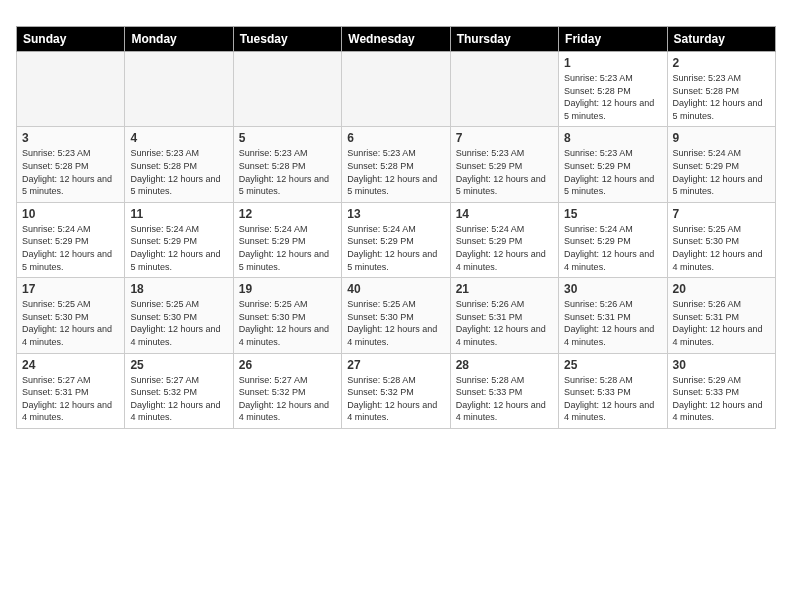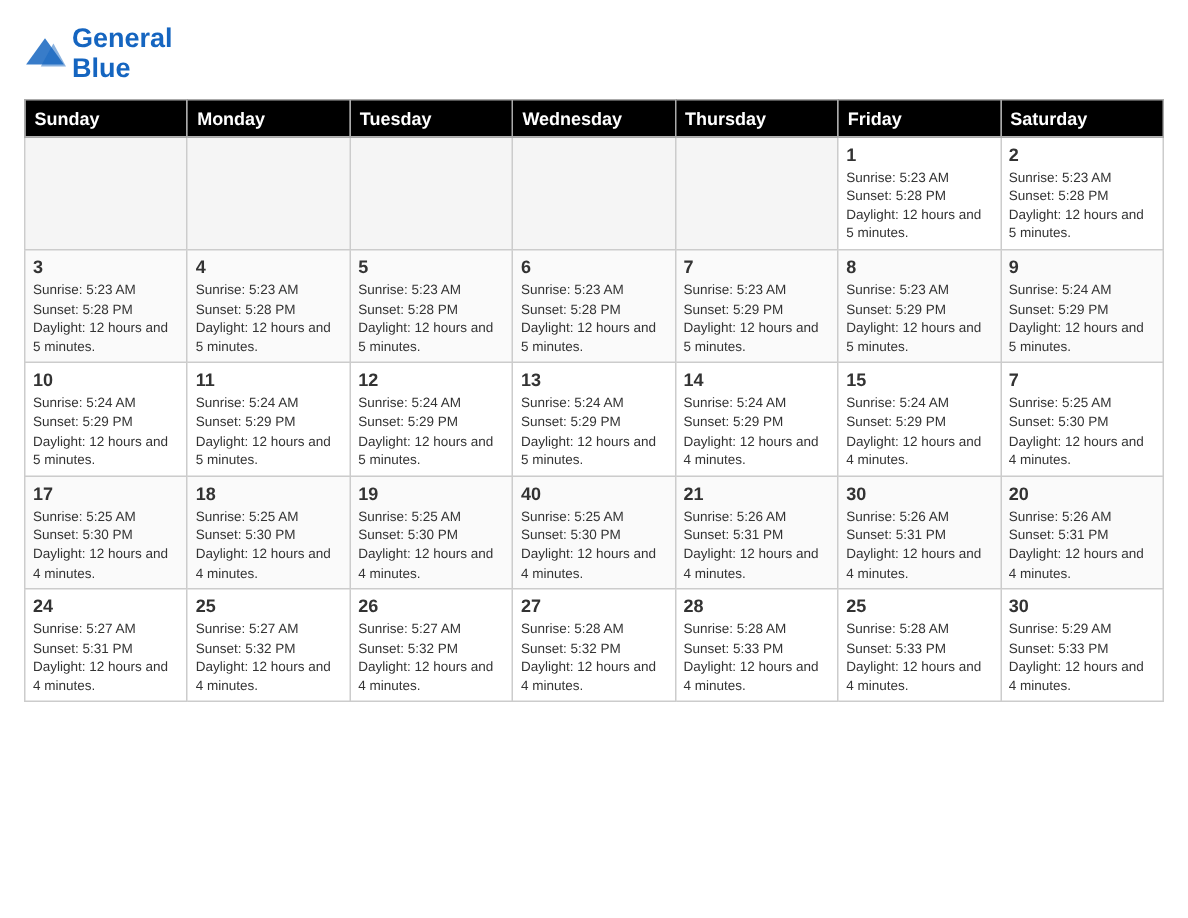--- a/index.html
+++ b/index.html
@@ -76,31 +76,20 @@
     .day-info {
       font-size: 9px;
       color: #333;
       line-height: 1.4;
     }
   </style>
 </head>
 <body>
 
 <div class="header">
-  <div class="logo">
-    <svg class="logo-icon" viewBox="0 0 40 40">
-      <rect x="0" y="0" width="40" height="40" fill="none"></rect>
-      <polygon points="20,5 38,30 2,30" fill="#1565c0" opacity="0.85"></polygon>
-      <polygon points="28,10 40,32 16,32" fill="#1565c0" opacity="0.5"></polygon>
-    </svg>
-    <div>
-      <div style="font-size:18px;font-weight:bold;color:#1565c0;line-height:1.1;">General</div>
-      <div style="font-size:18px;font-weight:bold;color:#1565c0;line-height:1.1;">Blue</div>
-    </div>
-  </div>
   <div class="title-block">
   </div>
 </div>
 
 <table class="calendar">
   <thead>
     <tr id="weekday-row">
         <th>Sunday</th>
         <th>Monday</th>
         <th>Tuesday</th>

